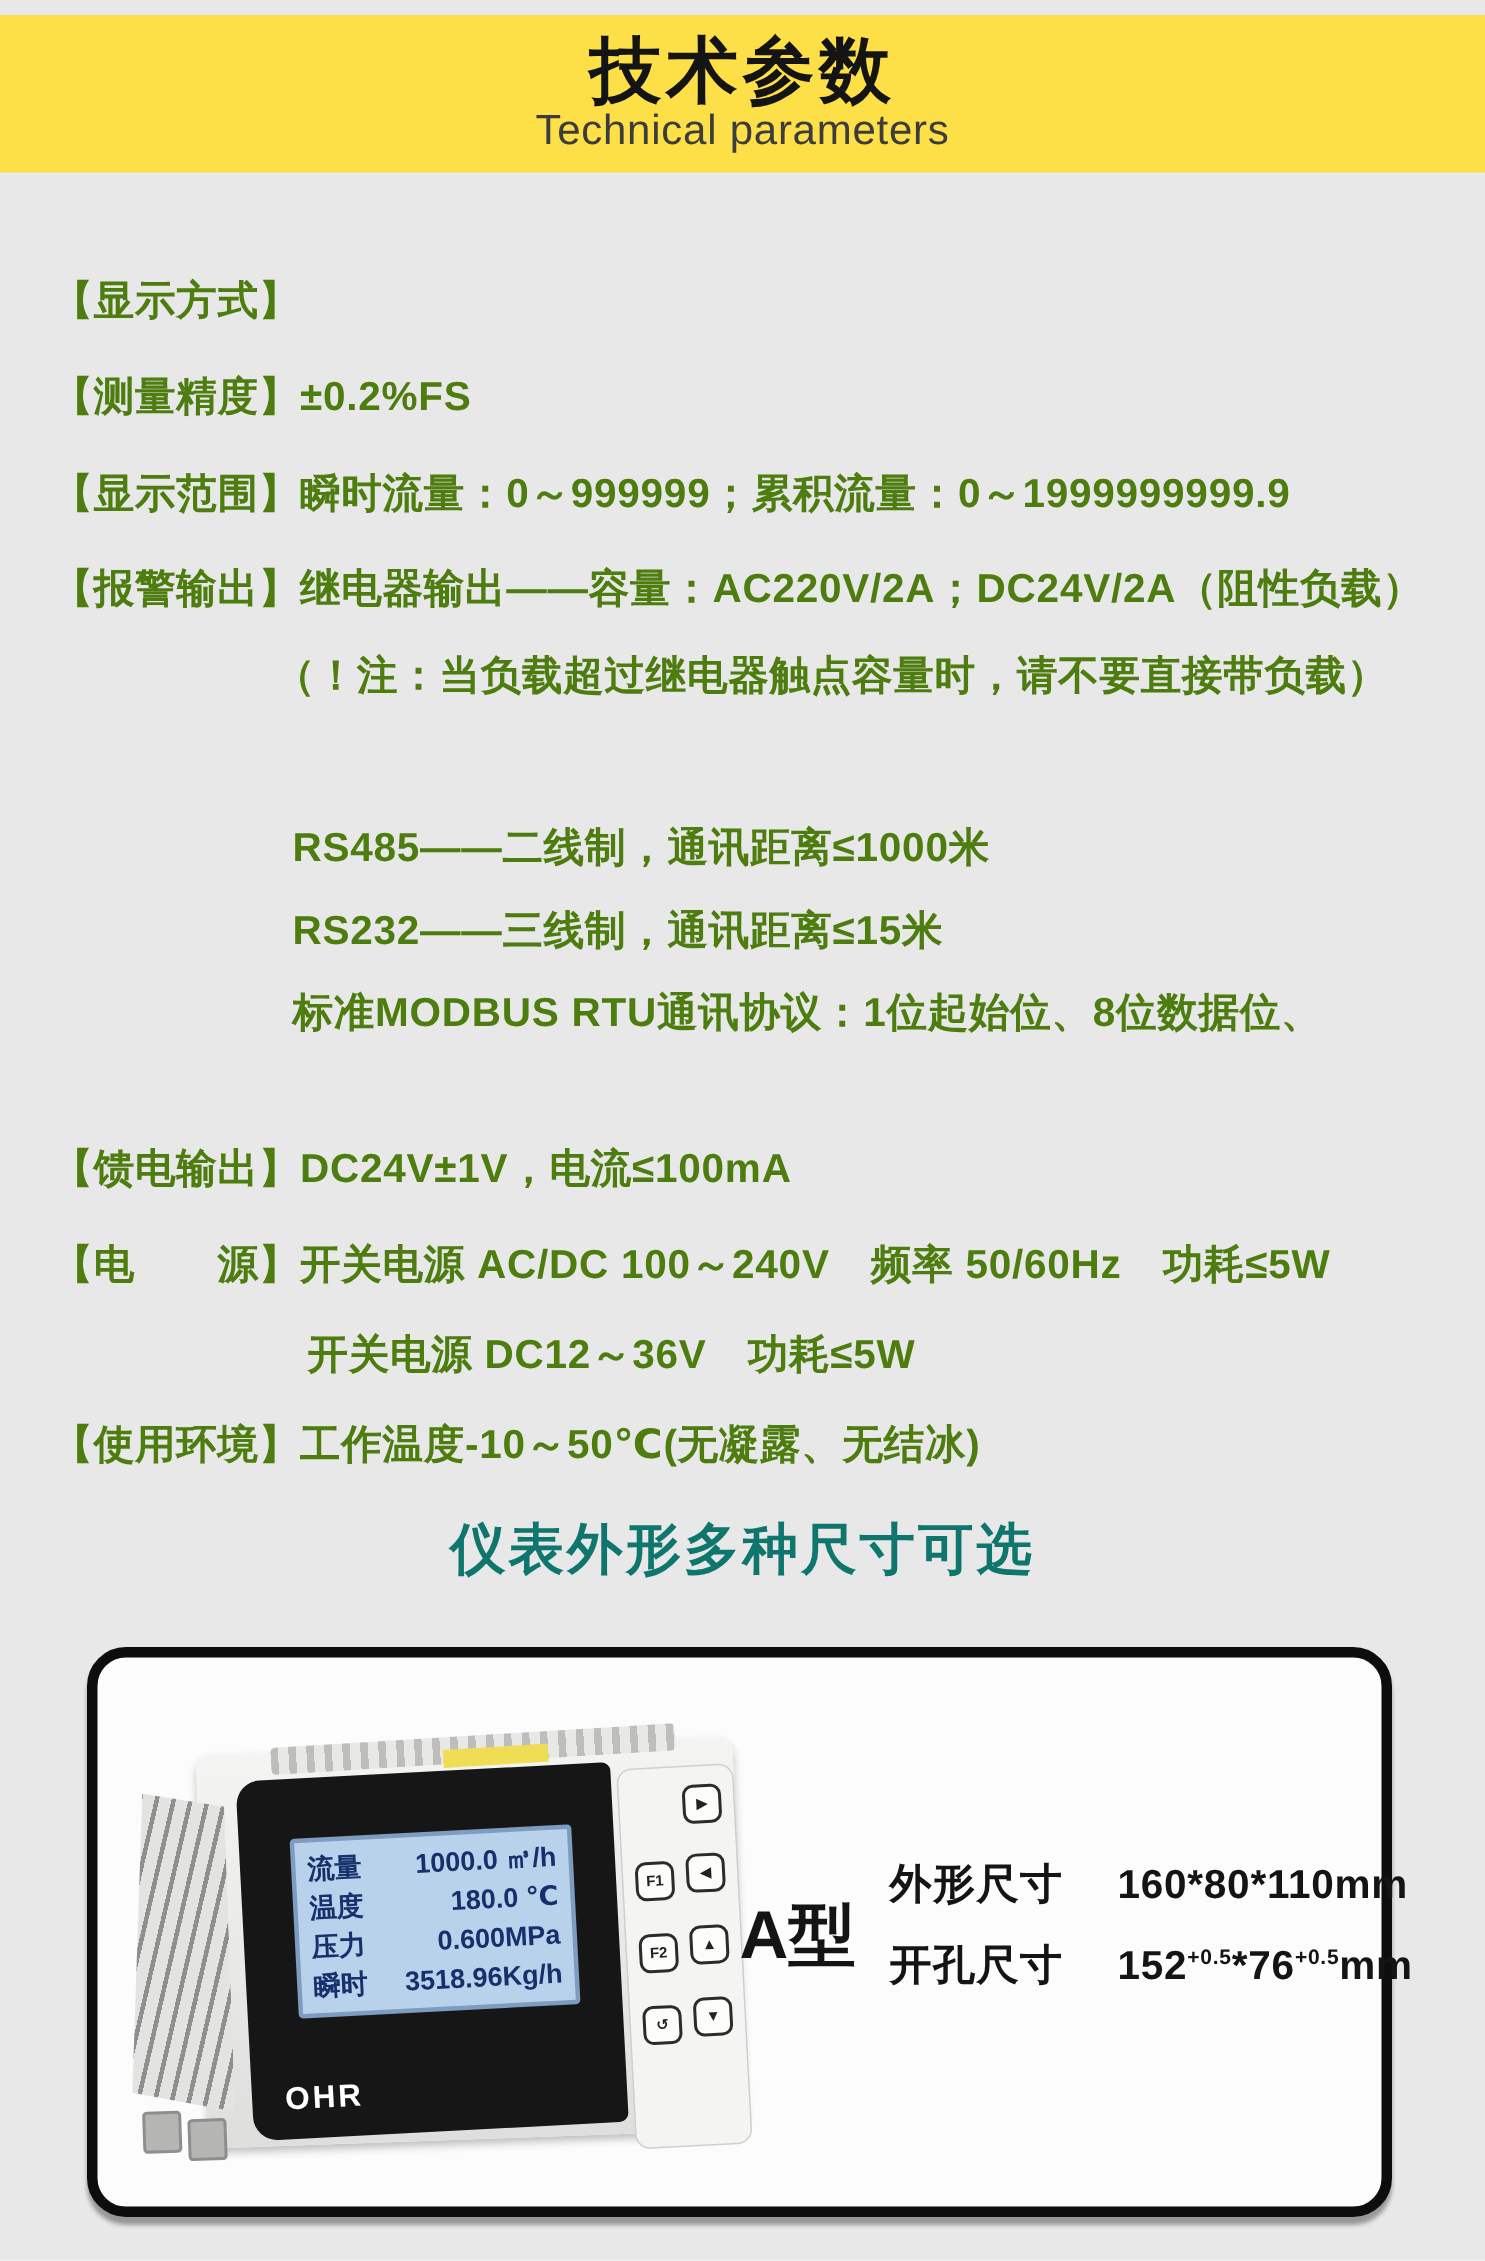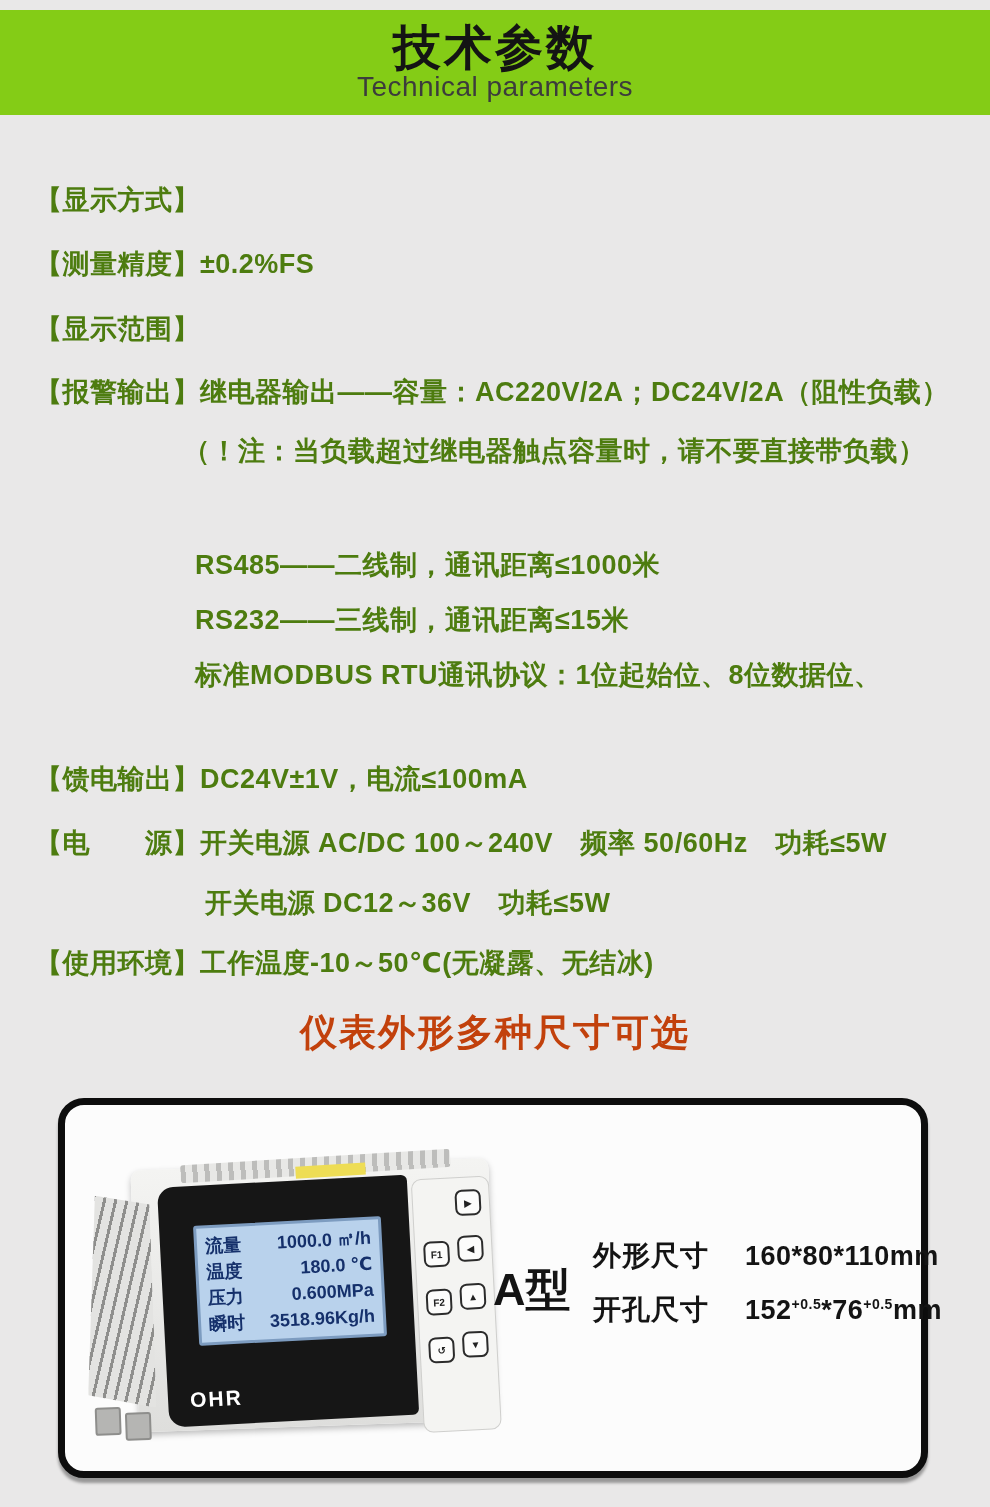--- a/index.html
+++ b/index.html
@@ -1,32 +1,32 @@
 <!DOCTYPE html>
 <html><head>
 <meta charset="utf-8">
 <style>
   html,body{margin:0;padding:0;}
   body{font-family:"Liberation Sans","DejaVu Sans",sans-serif;background:#ffffff;}
   .page{position:relative;width:990px;height:1507px;background:#e9e8e8;overflow:hidden;margin:0 auto;}
 
   
-  .header-band{position:absolute;left:0;top:10px;width:100%;height:105px;background:#84cc16;text-align:center;}
+  .header-band{position:absolute;left:0;top:10px;width:100%;height:105px;background:#fde047;text-align:center;}
   .page-title{margin-top:12px;font-size:48px;font-weight:800;color:#141414;letter-spacing:3px;line-height:52px;}
   .page-subtitle{font-size:28px;color:#3c3c3c;letter-spacing:0.5px;line-height:26px;}
 
   
   .spec-row{position:absolute;left:35px;right:15px;display:flex;font-size:27px;font-weight:600;color:#4d7c0f;line-height:32px;letter-spacing:0.5px;}
   .spec-label{flex:0 0 153px;white-space:nowrap;}
   .ind-a{padding-left:148px;font-family:Liberation Mono, monospace;}
   .ind-b{padding-left:160px;}
   .ind-c{padding-left:170px;}
 
   
-  .section-heading{position:absolute;left:0;top:1008px;width:100%;text-align:center;font-size:37px;font-weight:800;color:#c2410c;letter-spacing:2px;}
+  .section-heading{position:absolute;left:0;top:1008px;width:100%;text-align:center;font-size:37px;font-weight:800;color:#0f766e;letter-spacing:2px;}
 
   .panel{position:absolute;left:58px;top:1098px;width:856px;height:366px;background:#fcfcfc;border:7px solid #0d0d0d;border-radius:26px;box-shadow:0 5px 3px rgba(0,0,0,0.35);}
 
   
   .device{position:absolute;left:20px;top:48px;width:412px;height:292px;transform:rotate(-2deg);}
   .dev-case{position:absolute;left:50px;top:12px;width:358px;height:262px;background:linear-gradient(180deg,#f4f4f2,#dededc);border-radius:10px;box-shadow:0 3px 6px rgba(0,0,0,0.25);}
   .dev-topstrip{position:absolute;left:100px;top:5px;width:270px;height:18px;background:repeating-linear-gradient(90deg,#bdbdbb 0 5px,#e8e8e6 5px 12px);transform:rotate(-1.5deg);border-radius:3px;}
   .dev-sticker{position:absolute;left:215px;top:13px;width:70px;height:12px;background:#eedd55;transform:rotate(-1.5deg);}
   .dev-vent{position:absolute;left:0;top:36px;width:68px;height:214px;background:repeating-linear-gradient(105deg,#8f8f8d 0 3px,#e3e3e1 3px 11px);clip-path:polygon(20% 0,100% 5%,100% 100%,0 93%);border-radius:4px;}
   .dev-terminal{position:absolute;width:22px;height:24px;background:#b5b5b3;border:2px solid #8e8e8c;border-radius:3px;}
@@ -57,20 +57,21 @@
 
   <div class="spec-row" style="top:184px">
     <span class="spec-label">【显示方式】</span>
   </div>
   <div class="spec-row" style="top:248px">
     <span class="spec-label">【测量精度】</span>
     <span class="spec-text">±0.2%FS</span>
   </div>
   <div class="spec-row" style="top:313px">
     <span class="spec-label">【显示范围】</span>
+    <span class="spec-text">瞬时流量：0～999999；累积流量：0～1999999999.9</span>
   </div>
   <div class="spec-row" style="top:376px">
     <span class="spec-label">【报警输出】</span>
     <span class="spec-text">继电器输出——容量：AC220V/2A；DC24V/2A（阻性负载）</span>
   </div>
   <div class="spec-row ind-a" style="top:437px">
     <span class="spec-text">（！注：当负载超过继电器触点容量时，请不要直接带负载）</span>
   </div>
   <div class="spec-row ind-b" style="top:549px">
     <span class="spec-text">RS485——二线制，通讯距离≤1000米</span>

